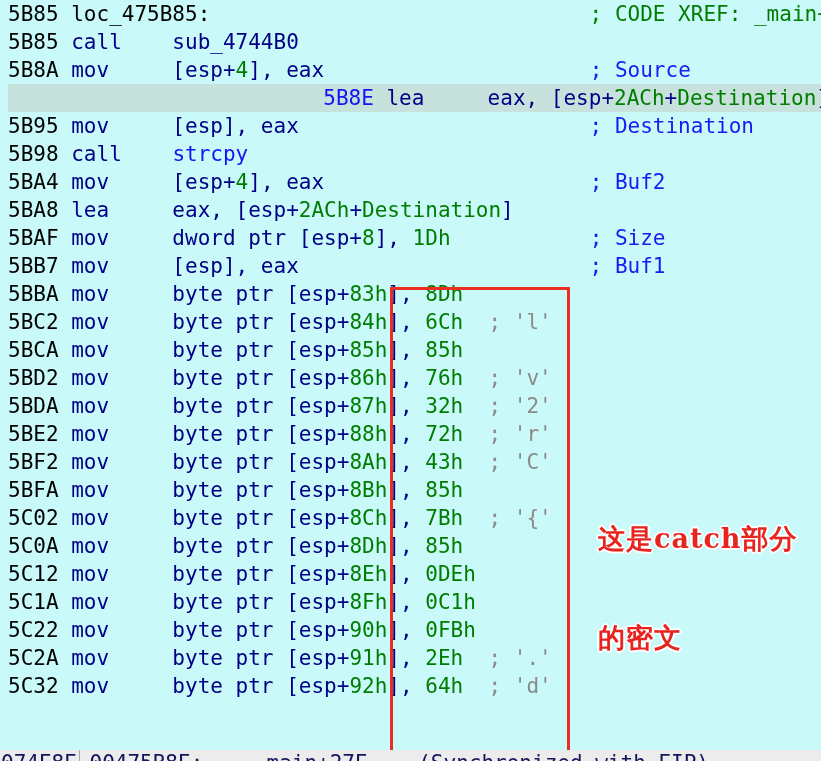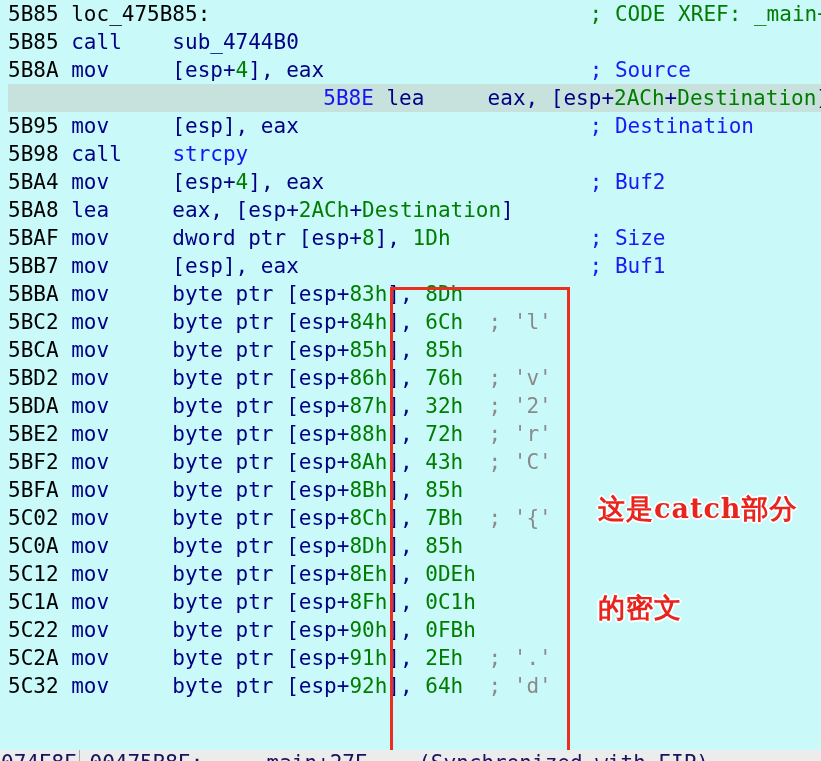--- a/index.html
+++ b/index.html
@@ -26,21 +26,21 @@
   .seg-g  { color:var(--char-gray); }
   .seg-l  { color:var(--library-blue); }
   #red-box {
     position:absolute; left:390px; top:287px;
     width:180px; height:466px;
     border:3px solid var(--box-red);
     box-sizing:border-box;
     pointer-events:none;
   }
   #annotation {
-    position:absolute; left:598px; top:426px;
+    position:absolute; left:598px; top:456px;
     font-family:"DejaVu Serif","Liberation Serif",serif;
     font-weight:bold;
     font-size:27px; line-height:33px;
     letter-spacing:1px;
     color:var(--annotation-red);
     text-shadow:
       -2px 0 0 #fff, 2px 0 0 #fff, 0 -2px 0 #fff, 0 2px 0 #fff,
       -1px -1px 0 #fff, 1px -1px 0 #fff, -1px 1px 0 #fff, 1px 1px 0 #fff;
     white-space:pre;
   }

